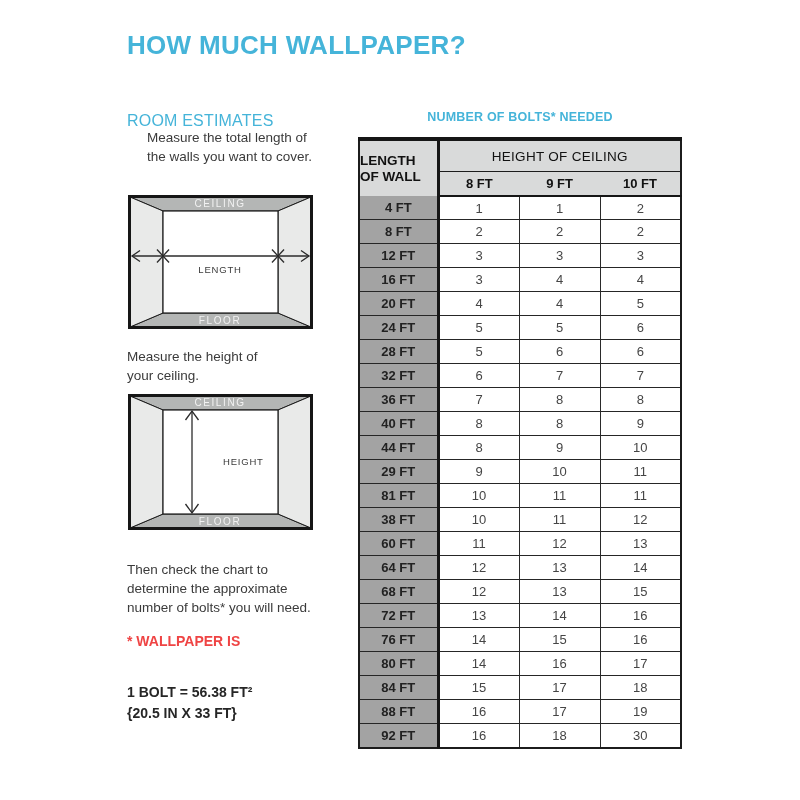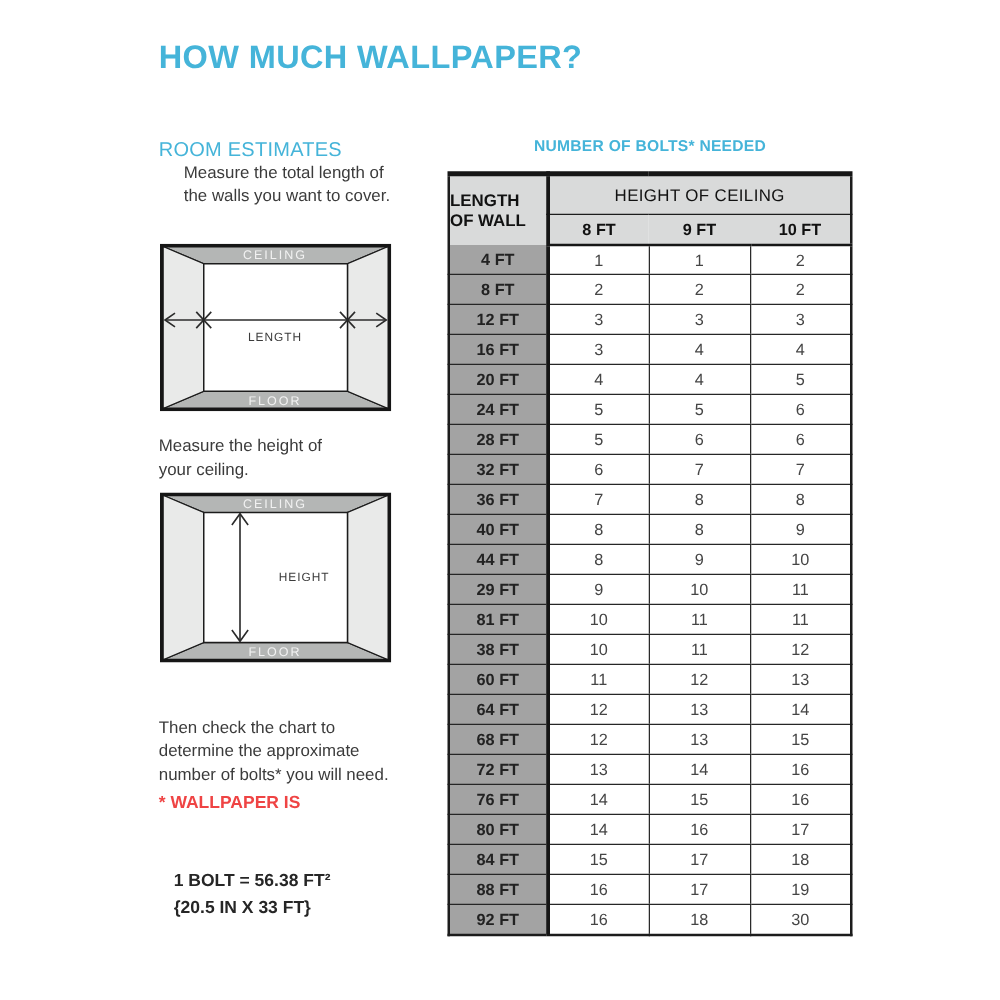--- a/index.html
+++ b/index.html
@@ -16,27 +16,27 @@
   .left-col>*{position:absolute;left:0;}
   .section-heading{
     margin:0;font-size:16px;font-weight:normal;letter-spacing:.2px;color:#45b4d9;
   }
   .room-estimates{top:112px;}
   .body-text{
     margin:0;font-size:13.5px;line-height:19px;color:#3b3b3b;white-space:pre-line;
   }
   .para1{top:128px;margin-left:20px;}
   .para2{top:347px;}
-  .para3{top:572px;}
+  .para3{top:560px;}
   .diagram1{top:195px;left:1px;}
   .diagram2{top:394px;left:1px;}
   .footnote{top:632px;font-size:14px;font-weight:bold;color:#ef4444;line-height:19px;}
   .footnote .fn-line2{padding-left:9px;}
   .bolt-info{
-    top:682px;margin:12px;font-size:14px;font-weight:bold;color:#262626;
+    top:682px;margin:0;font-size:14px;font-weight:bold;color:#262626;
     line-height:21px;white-space:pre-line;
   }
   
   .right-col{position:absolute;left:358px;top:0;width:324px;}
   .table-heading{
     position:absolute;top:110px;left:0;width:100%;margin:0;text-align:center;
     font-size:12.5px;font-weight:bold;letter-spacing:.2px;color:#45b4d9;
   }
   table.bolts{
     position:absolute;top:137px;left:0;width:324px;table-layout:fixed;

